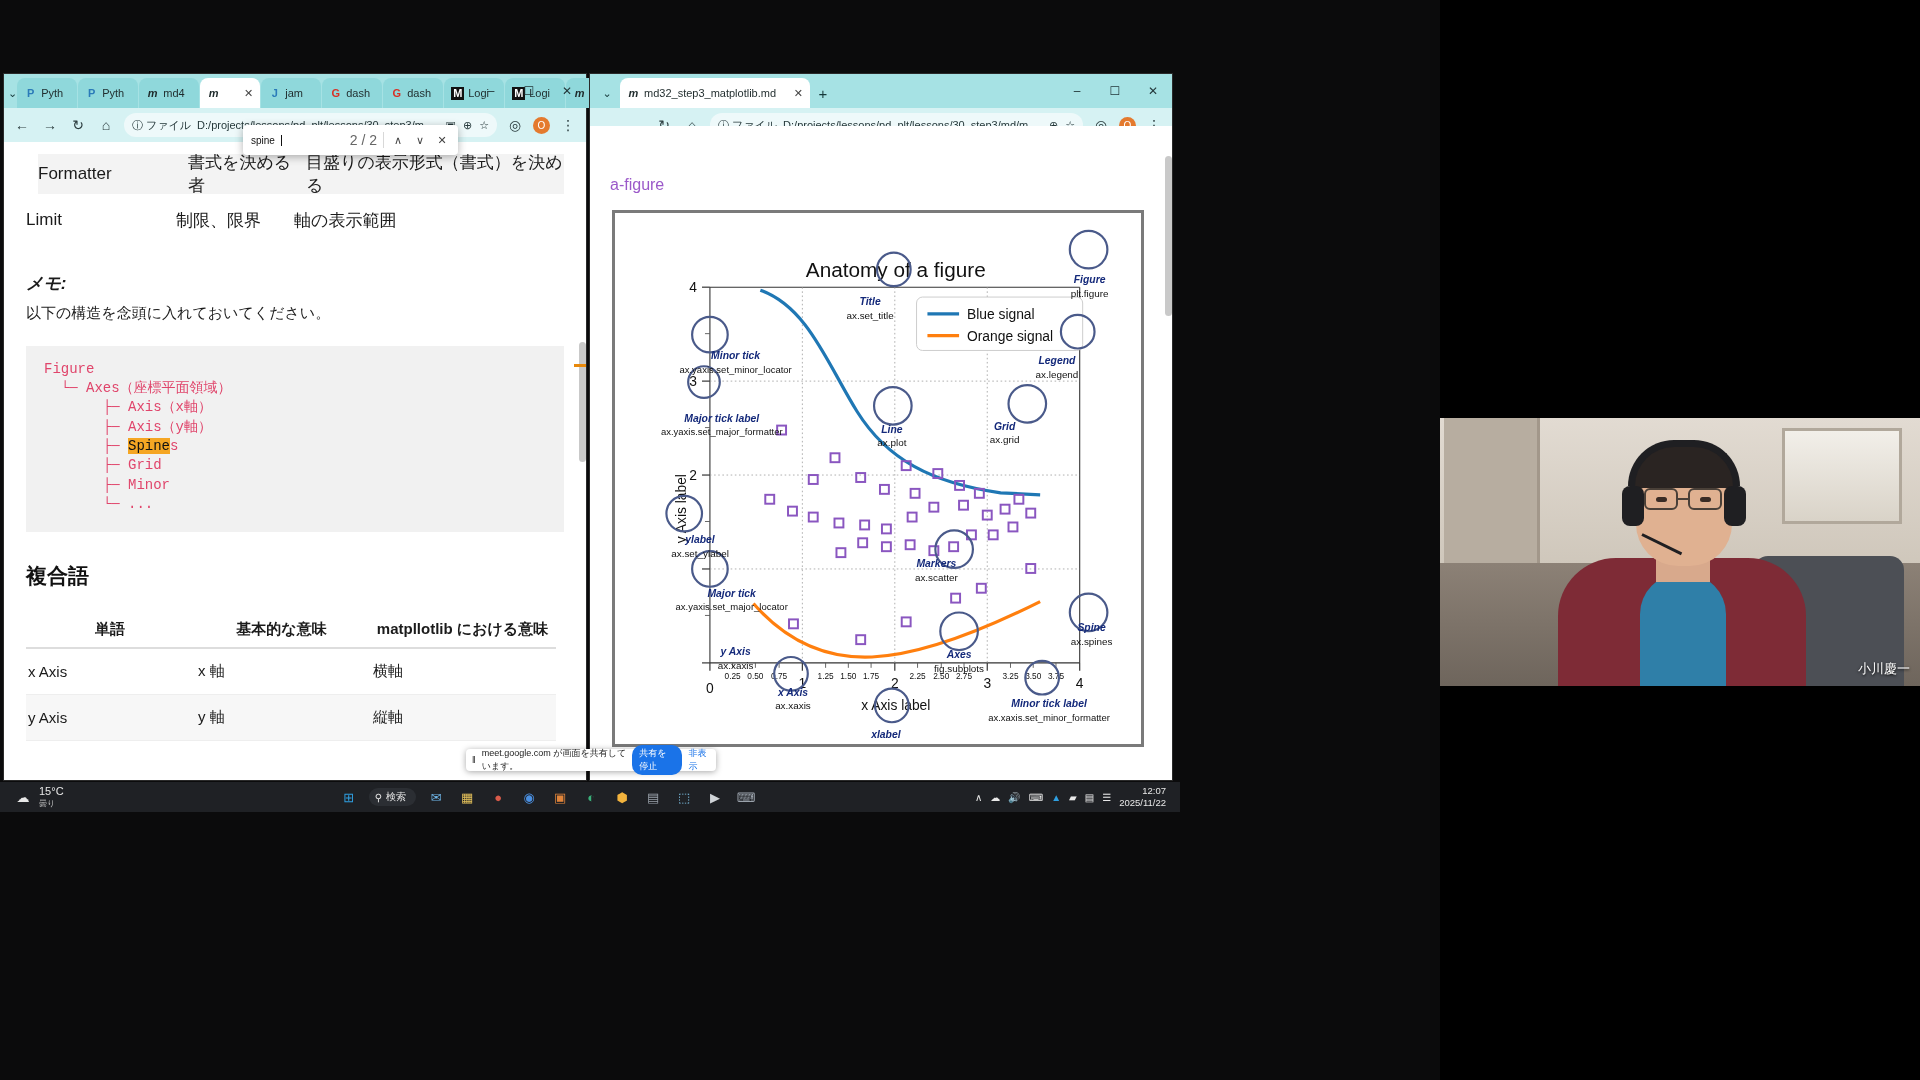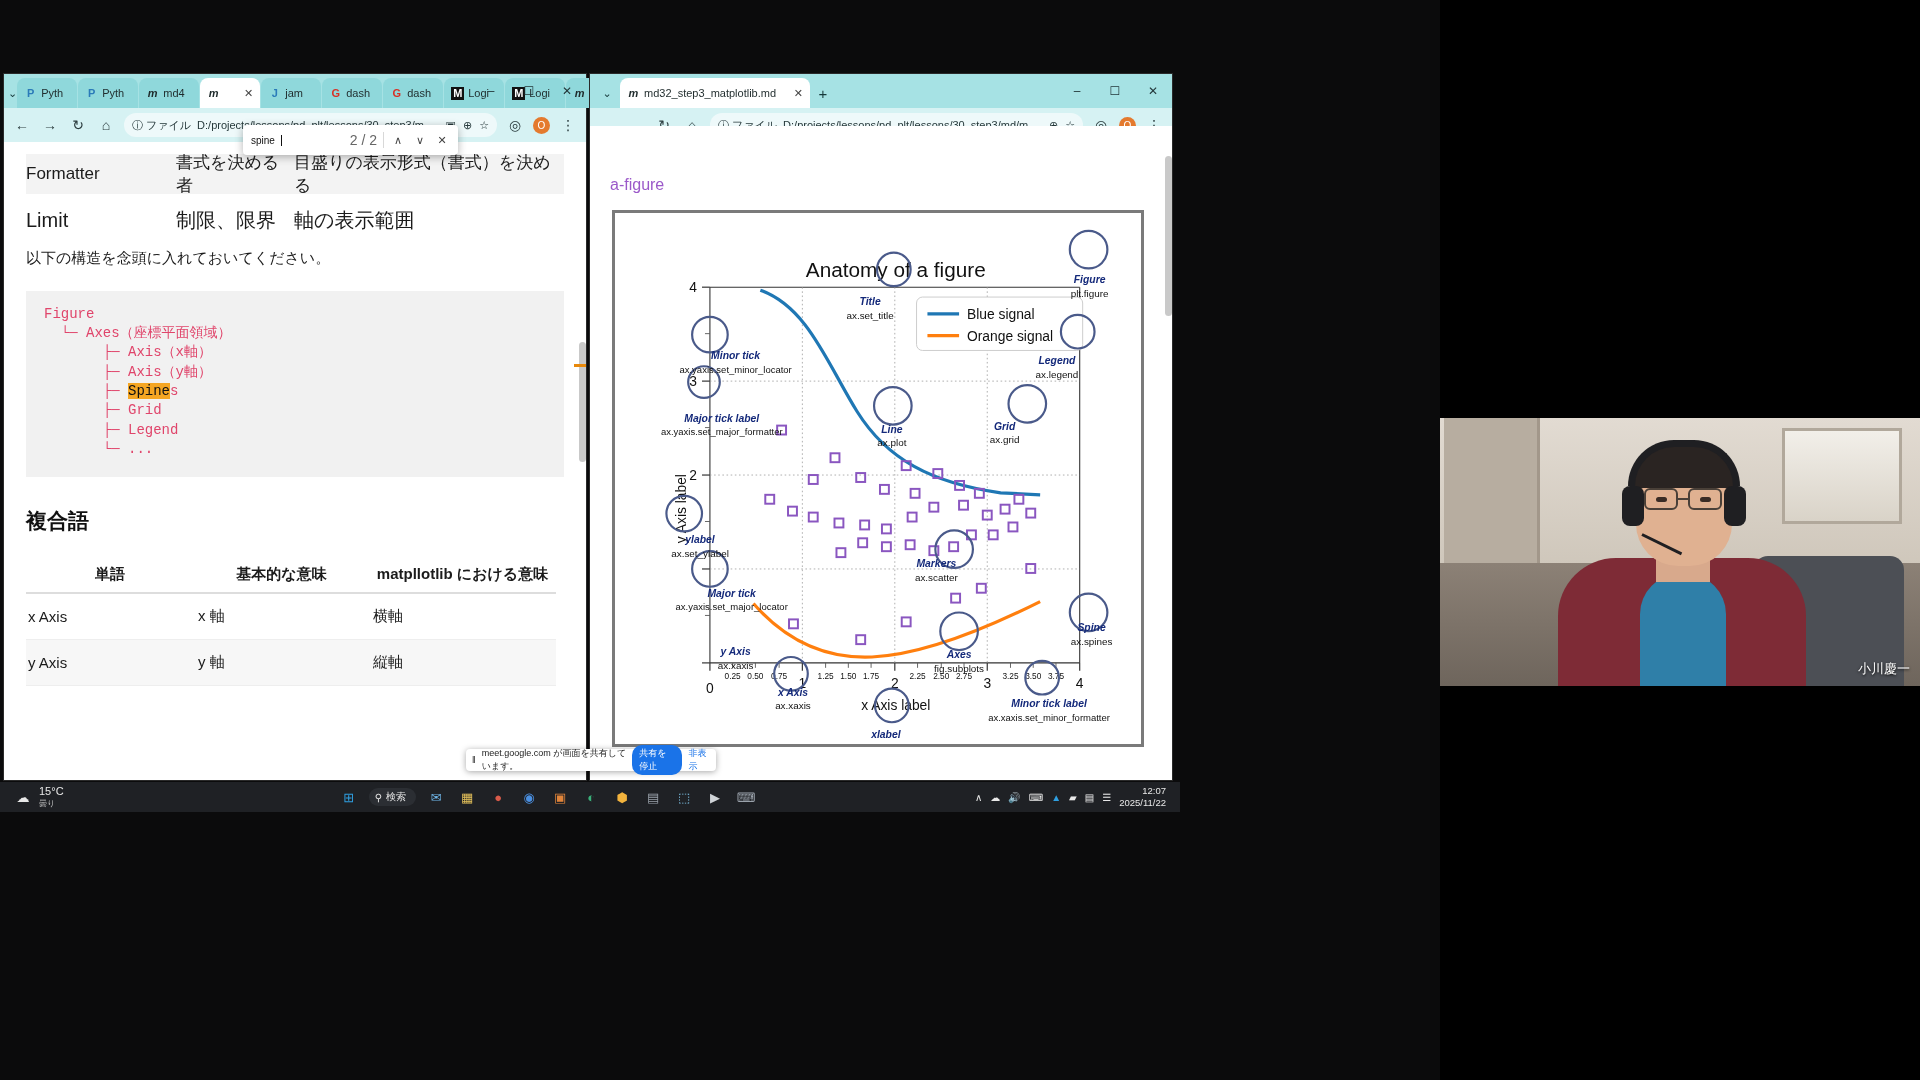--- a/index.html
+++ b/index.html
@@ -105,22 +105,22 @@
   #findbar .fq { font-size:10px; color:#111; }
   #findbar .fcount { margin-left:auto; font-size:14px; color:#666; }
   #findbar .fsep { width:1px; height:16px; background:#d8d8d8; }
   #findbar .fbtn { font-size:11px; color:#444; width:16px; text-align:center; }
   .caret { display:inline-block; width:1px; height:11px; background:#111; vertical-align:-1px; }
 
   
   #left-win { left:4px; top:74px; width:582px; height:706px; }
   #left-content { position:absolute; left:0; top:68px; width:582px; height:638px; background:#fff; overflow:hidden; }
   .doc { padding:12px 22px 0 22px; color:#1b1b1b; }
-  .row-formatter { display:flex; background:#f3f3f3; height:40px; align-items:center; font-size:17px; }
-  .row-limit { display:flex; height:40px; align-items:center; font-size:20px; margin-top:6px;}
+  .row-formatter { display:flex; background:#f3f3f3; height:40px; align-items:center; font-size:17px;margin-left:12px; }
+  .row-limit { display:flex; height:40px; align-items:center; font-size:17px; margin-top:6px;}
   .c1 { width:150px; } .c2 { width:118px; } .c3 { flex:1; }
   .memo { font-size:17px; font-weight:bold; font-style:italic; margin-top:32px; }
   .memoline { font-size:15px; margin-top:7px; line-height:1.45; }
   .codeblock {
     margin-top:22px; background:#f1f1f1; padding:14px 18px 18px 18px;
     font-family:"Liberation Mono", monospace; font-size:14px; color:#e0456b; line-height:1.38;
     white-space:pre;
   }
   .hl { background:#f5a623; color:#111; }
   .h-fukugo { font-size:21px; font-weight:bold; margin-top:30px; color:#111; }
@@ -255,29 +255,30 @@
           <div class="c1">Formatter</div>
           <div class="c2">書式を決める者</div>
           <div class="c3">目盛りの表示形式（書式）を決める</div>
         </div>
         <div class="row-limit">
           <div class="c1">Limit</div>
           <div class="c2">制限、限界</div>
           <div class="c3">軸の表示範囲</div>
         </div>
 
+        <div class="memo">メモ:</div>
         <div class="memoline">以下の構造を念頭に入れておいてください。</div>
 
         <div class="codeblock"><span>Figure</span>
 <span>  └─ Axes（座標平面領域）</span>
 <span>       ├─ Axis（x軸）</span>
 <span>       ├─ Axis（y軸）</span>
 <span>       ├─ </span><span class="hl">Spine</span><span>s</span>
 <span>       ├─ Grid</span>
-<span>       ├─ Legend</span>
+<span>       ├─ Minor</span>
 <span>       └─ ...</span></div>
 
         <div class="h-fukugo">複合語</div>
 
         <table class="terms">
           <thead>
             <tr>
               <th style="width:168px">単語</th>
               <th style="width:175px">基本的な意味</th>
               <th>matpllotlib における意味</th>

